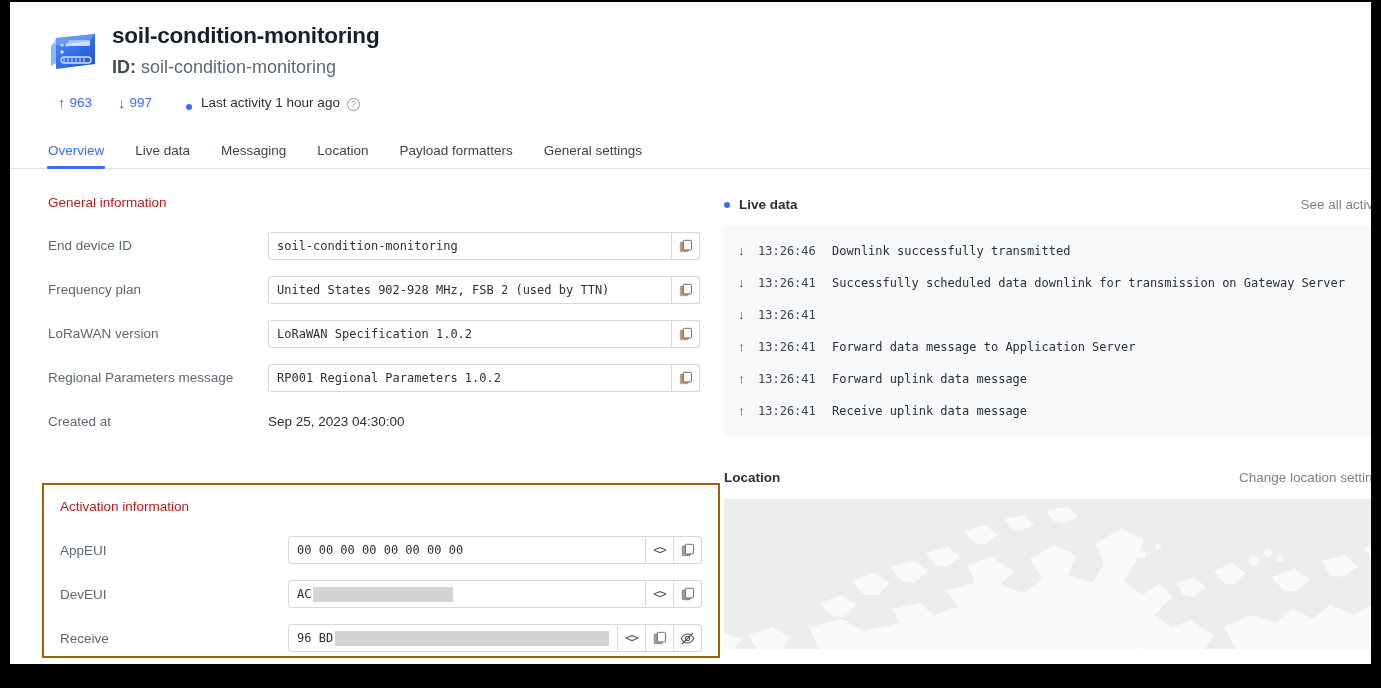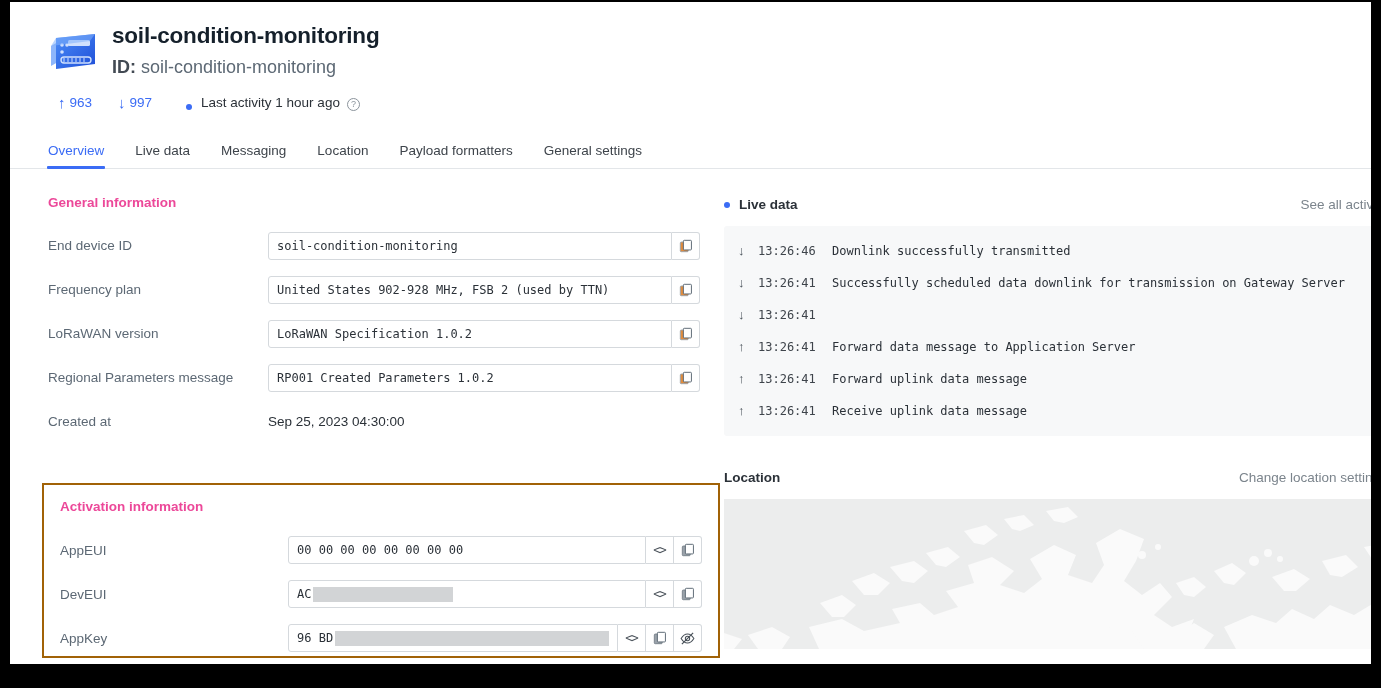--- a/index.html
+++ b/index.html
@@ -67,21 +67,21 @@
     content: ""; position: absolute; left: -1px; right: -1px; bottom: 0;
     height: 3px; background: #3b6cf5; border-radius: 1px; z-index: 2;
   }
 
   
   .body-grid { display: flex; margin-top: 26px; }
   .col-left { width: 700px; flex: 0 0 700px; padding-left: 38px; }
   .col-right { flex: 1 1 auto; padding-left: 14px; position: relative; }
 
   .section-title {
-    font-size: 13.5px; font-weight: bold; color: #ec4899;
+    font-size: 13.5px; font-weight: normal; color: #b91c1c;
     margin-bottom: 14px;
   }
 
   .field-row { display: flex; align-items: center; height: 44px; }
   .field-label {
     width: 220px; flex: 0 0 220px;
     font-size: 13.5px; color: #5c6874;
   }
   .field-control { display: flex; align-items: stretch; }
   .field-box {
@@ -250,21 +250,21 @@
               <rect x="1.5" y="3.5" width="9" height="11" rx="1" fill="#e08c3e" stroke="#9aa2aa" stroke-width="1.1"></rect>
               <rect x="5" y="1.5" width="9.2" height="11" rx="1" fill="#fff" stroke="#5c6874" stroke-width="1.1"></rect>
             </svg>
           </div>
         </div>
       </div>
 
       <div class="field-row">
         <div class="field-label">Regional Parameters message</div>
         <div class="field-control">
-          <div class="field-box" style="width:404px">RP001 Created Parameters 1.0.2</div>
+          <div class="field-box" style="width:404px">RP001 Regional Parameters 1.0.2</div>
           <div class="icon-btn">
             <svg width="14" height="14" viewBox="0 0 16 16">
               <rect x="1.5" y="3.5" width="9" height="11" rx="1" fill="#e08c3e" stroke="#9aa2aa" stroke-width="1.1"></rect>
               <rect x="5" y="1.5" width="9.2" height="11" rx="1" fill="#fff" stroke="#5c6874" stroke-width="1.1"></rect>
             </svg>
           </div>
         </div>
       </div>
 
       <div class="field-row">
@@ -396,21 +396,21 @@
         <div class="icon-btn">
           <svg width="14" height="14" viewBox="0 0 16 16">
             <rect x="1.5" y="3.5" width="9" height="11" rx="1" fill="#9aa2aa" stroke="#7b848c" stroke-width="1.1"></rect>
             <rect x="5" y="1.5" width="9.2" height="11" rx="1" fill="#fff" stroke="#5c6874" stroke-width="1.1"></rect>
           </svg>
         </div>
       </div>
     </div>
 
     <div class="field-row">
-      <div class="field-label">AppKey</div>
+      <div class="field-label">Receive</div>
       <div class="field-control">
         <div class="field-box" style="width:330px">
           <span>96 BD</span>
           <span class="mask" style="width:296px"></span>
         </div>
         <div class="icon-btn">
             <span class="code">&lt;&gt;</span>
           </div>
         <div class="icon-btn">
           <svg width="14" height="14" viewBox="0 0 16 16">

